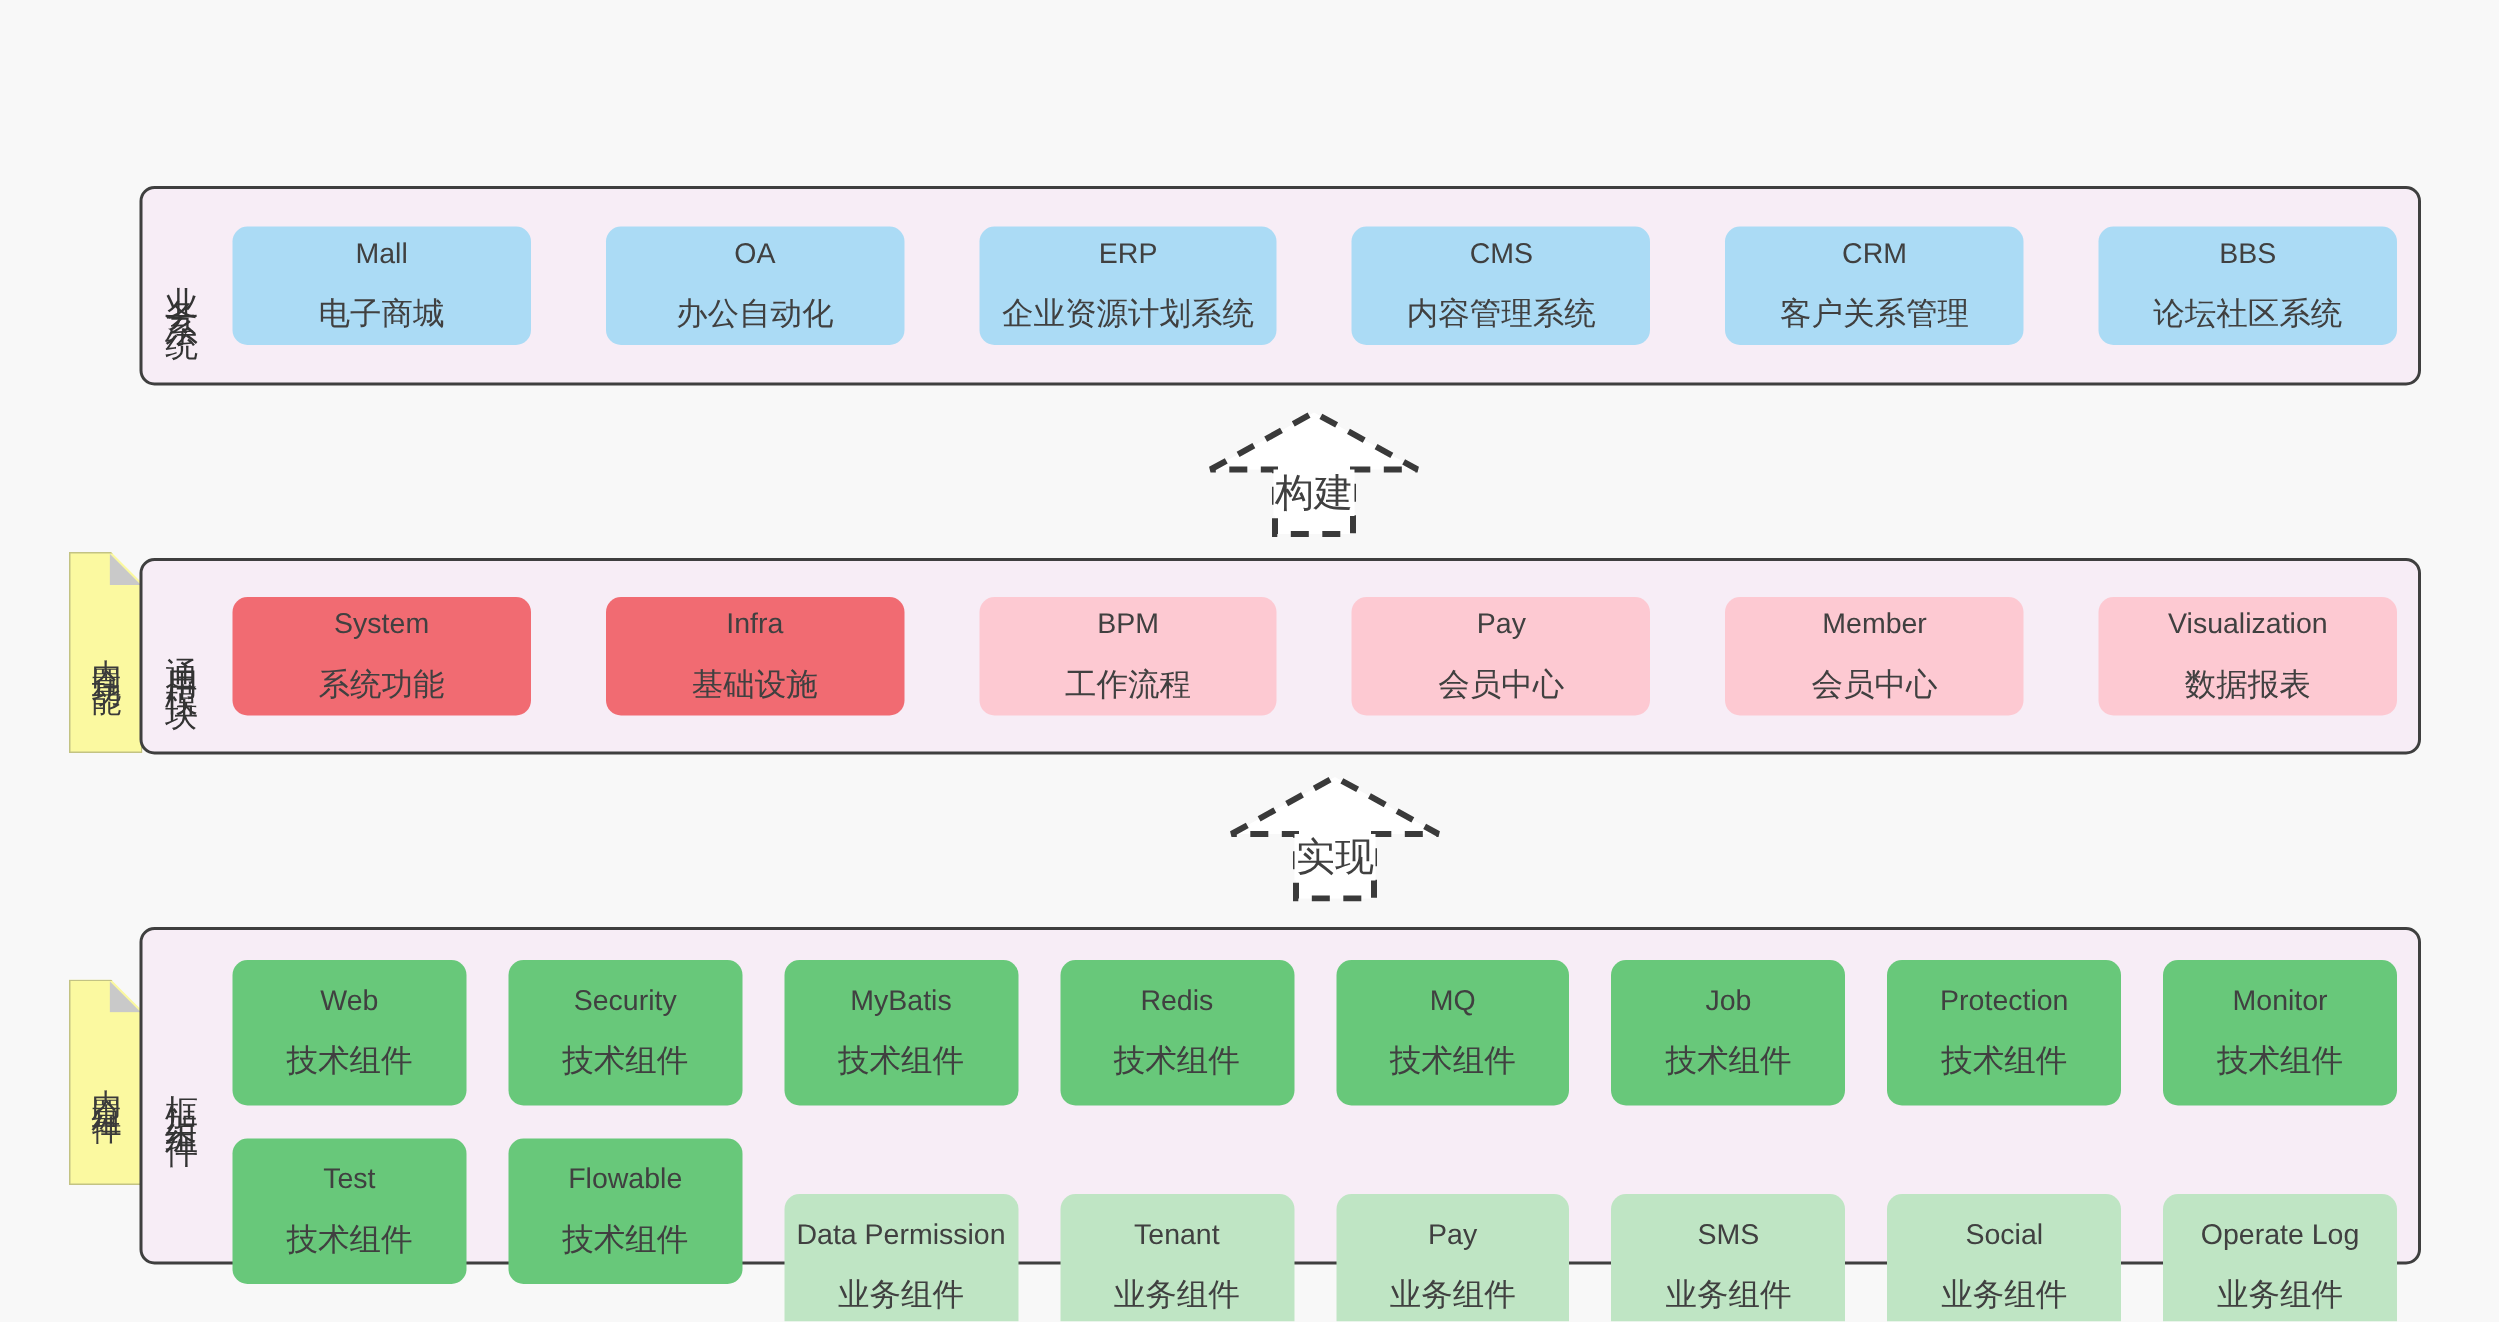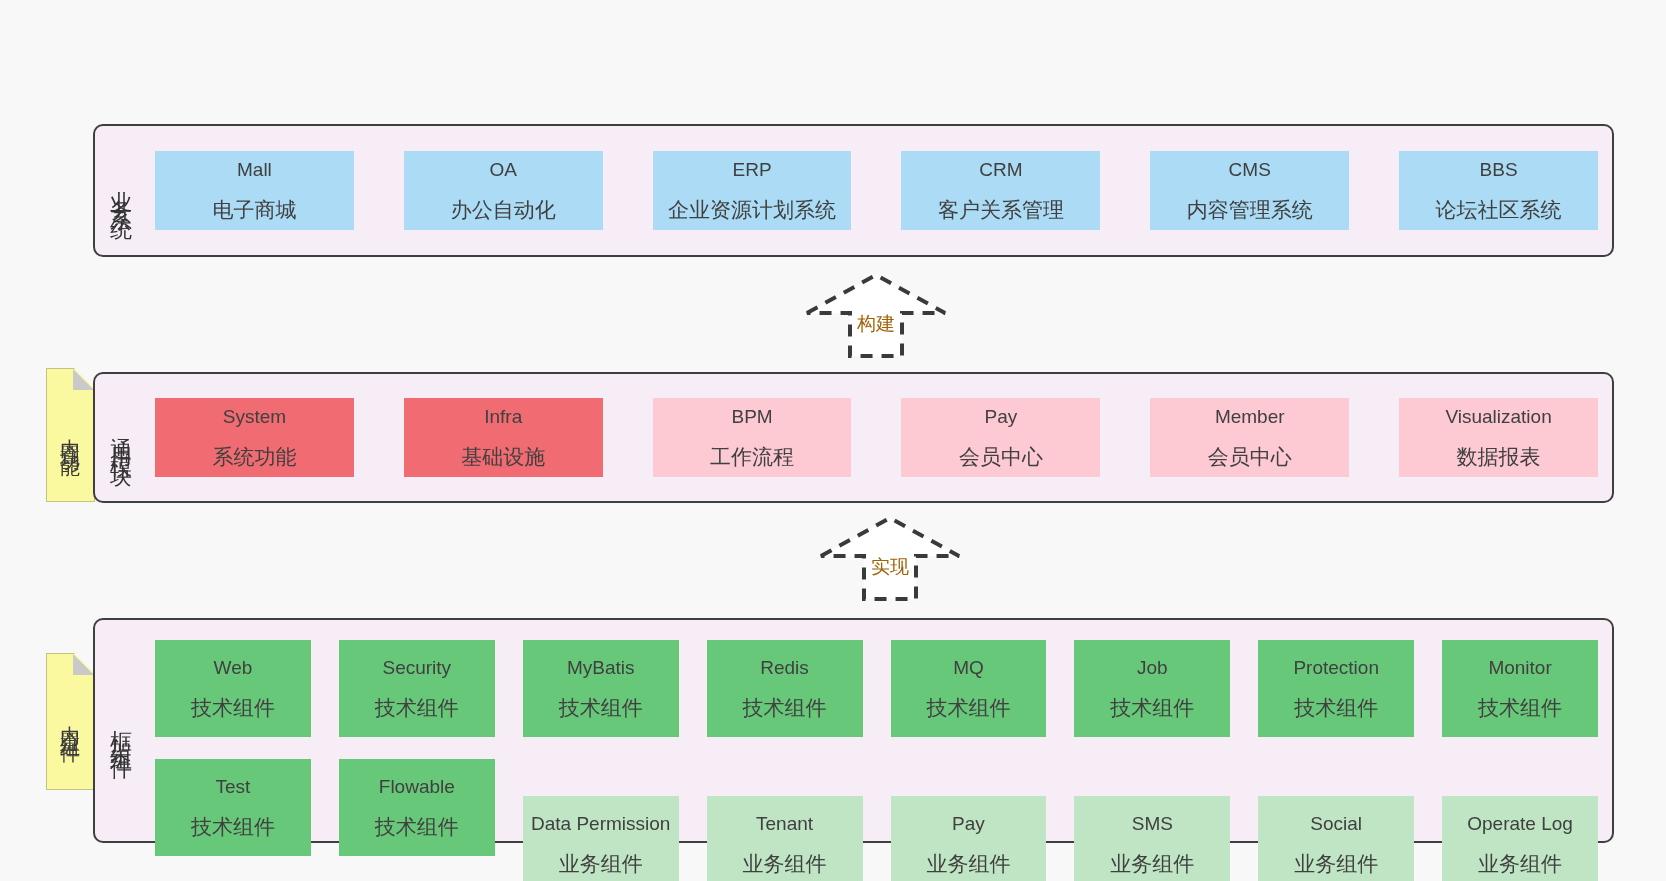--- a/index.html
+++ b/index.html
@@ -44,21 +44,21 @@
   .grid8{
     position:absolute; inset:0;
     display:grid; grid-template-columns:repeat(8,1fr);
     column-gap:28px; row-gap:22px;
     padding:20px 14px 20px 60px;
     align-items:stretch;
   }
   .grid8 .box{height:97px;}
 
   .box{
-    border-radius:0;
+    border-radius:10px;
     display:flex; flex-direction:column; align-items:center; justify-content:center;
     text-align:center; padding:4px 8px; line-height:1.3;gap:14px;
   }
   .box .t{font-size:19px;}
   .box .s{font-size:21px;}
   .b-blue{background:var(--box-blue);}
   .b-red{background:var(--box-red);}
   .b-pink{background:var(--box-pink);}
   .b-green{background:var(--box-green);}
   .b-lightgreen{background:var(--box-lightgreen);margin-top:37px;}
@@ -84,21 +84,21 @@
     white-space:nowrap;
   }
 
   
   .arrow{position:absolute; width:142px; height:86px; z-index:3;}
   .arrow-build{left:805px; top:272px;}
   .arrow-implement{left:819px; top:515px;}
   .arrow svg{display:block;}
   .arrow .alabel{
     position:absolute; left:50%; top:41px; transform:translateX(-50%);
-    font-size:19px; color:#a16207; background:#fff; padding:0 1px;
+    font-size:26px; color:#404040; background:#fff; padding:0 1px;
     white-space:nowrap; line-height:1.2;
   }
 </style>
 </head>
 <body>
 
 <div class="canvas">
 
   <div class="sticky sticky-modules">
     <span class="fold"></span>
@@ -118,26 +118,26 @@
       </div>
       <div class="box b-blue">
         <span class="t">OA</span>
         <span class="s">办公自动化</span>
       </div>
       <div class="box b-blue">
         <span class="t">ERP</span>
         <span class="s">企业资源计划系统</span>
       </div>
       <div class="box b-blue">
+        <span class="t">CMS</span>
+        <span class="s">内容管理系统</span>
+      </div>
+      <div class="box b-blue">
         <span class="t">CRM</span>
         <span class="s">客户关系管理</span>
-      </div>
-      <div class="box b-blue">
-        <span class="t">CMS</span>
-        <span class="s">内容管理系统</span>
       </div>
       <div class="box b-blue">
         <span class="t">BBS</span>
         <span class="s">论坛社区系统</span>
       </div>
     </div>
   </section>
 
   <div class="arrow arrow-build">
     <svg viewBox="0 0 142 86" width="142" height="86">

